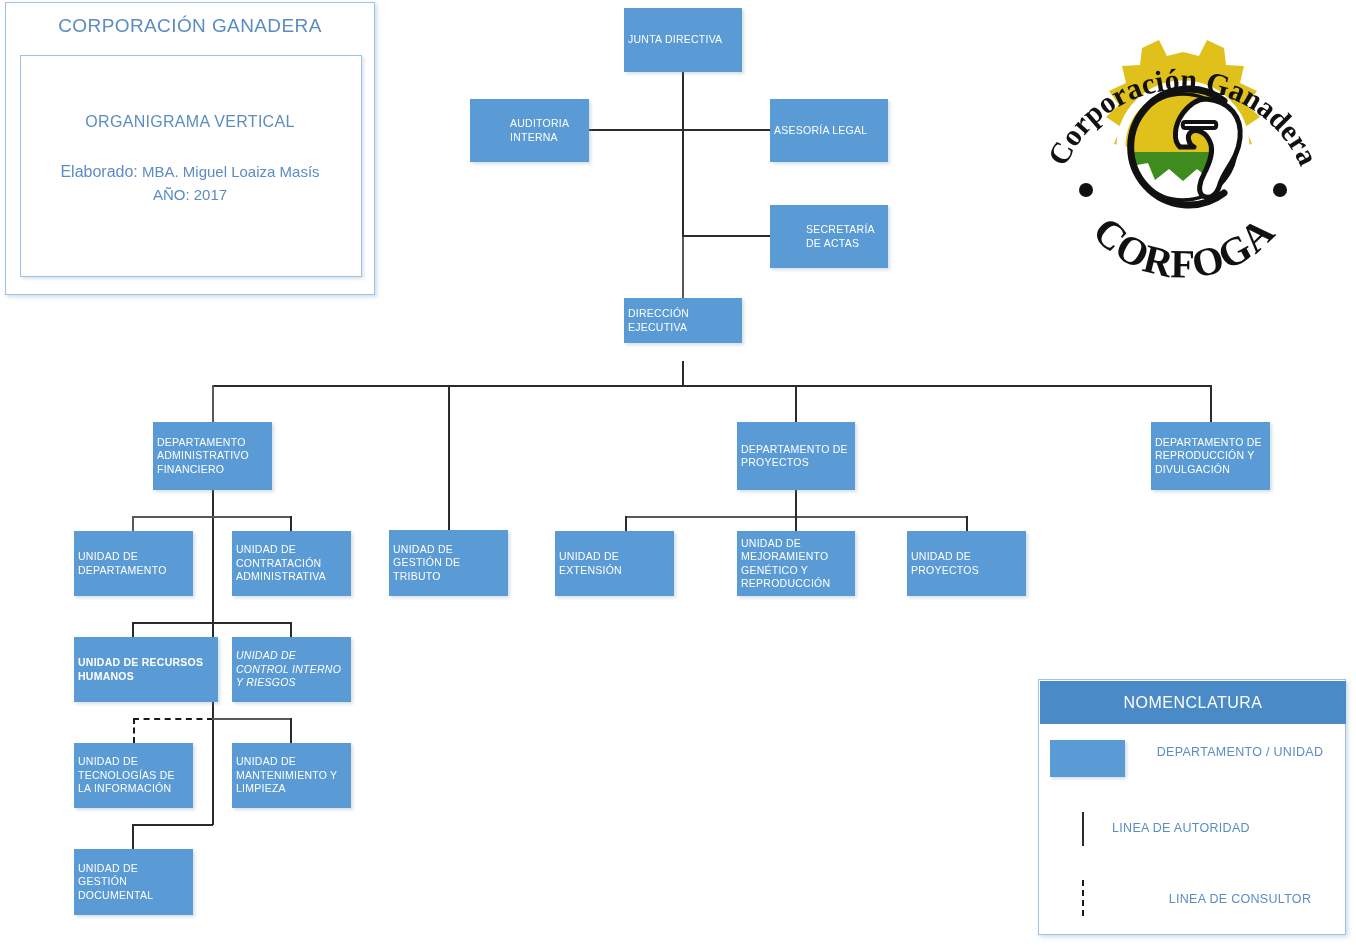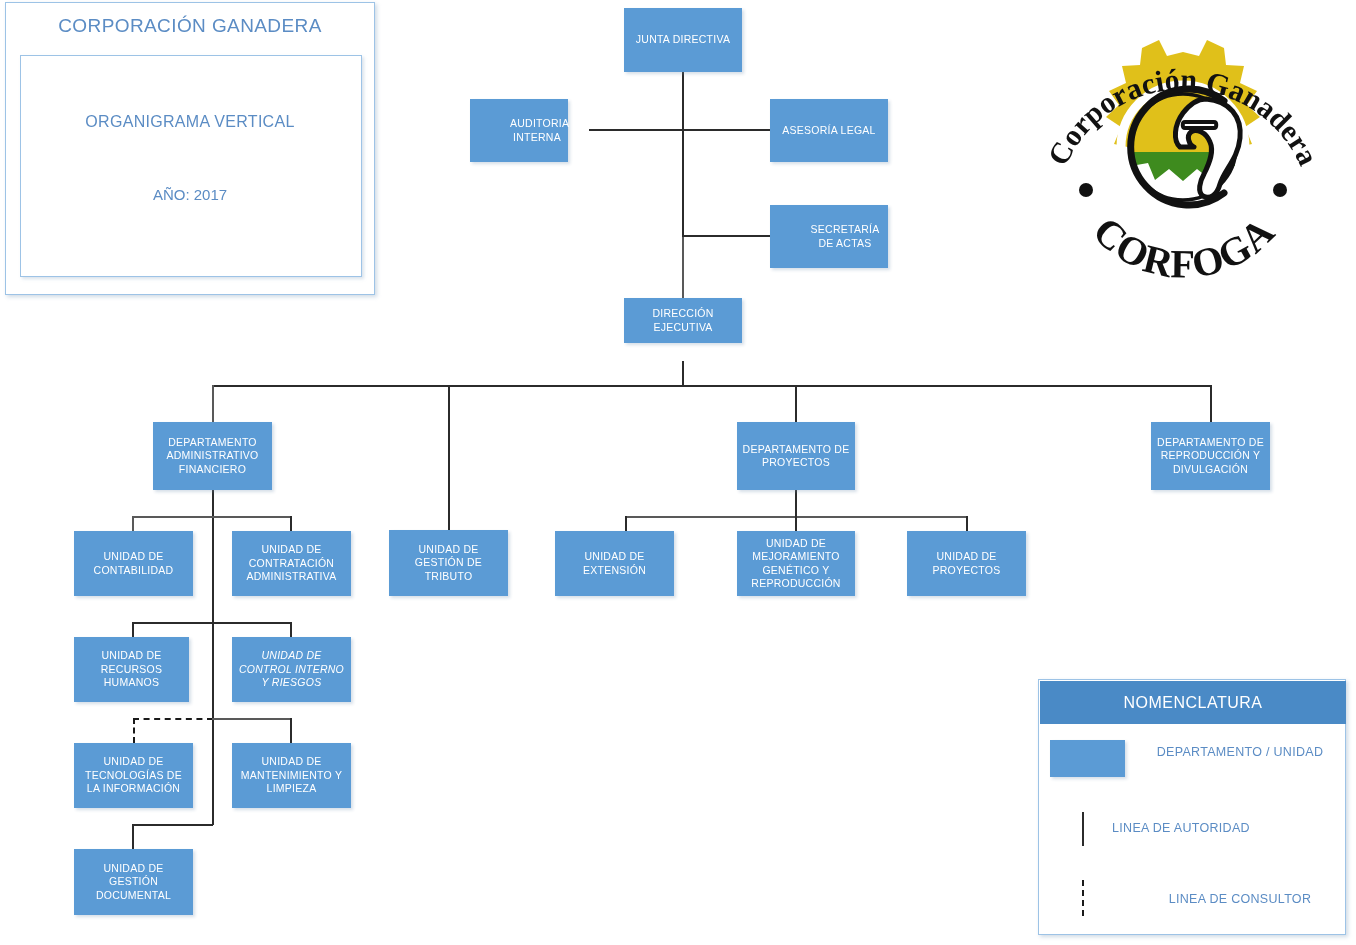--- a/index.html
+++ b/index.html
@@ -8,21 +8,21 @@
     width:1356px;height:945px;position:relative;overflow:hidden;
   }
   #canvas{position:absolute;left:0;top:0;width:1356px;height:945px;}
 
   
   .node{
     position:absolute;
     background:#5B9BD5;
     color:#ffffff;
     display:flex;align-items:center;justify-content:center;
-    text-align:center;
+    text-align:left;
     font-size:10.5px;
     line-height:13.5px;
     letter-spacing:.25px;
     box-shadow:2px 2px 3px rgba(120,150,180,.30);
     box-sizing:border-box;
     padding:2px 4px;
     z-index:5;
   }
   .node span{display:block;width:100%;}
 
@@ -86,20 +86,24 @@
 </style>
 </head>
 <body>
 
 <div id="canvas">
 
   <div class="card-outer" style="left:5px;top:2px;width:370px;height:293px;">
     <div class="title-main">CORPORACIÓN GANADERA</div>
     <div class="card-inner" style="left:14px;top:52px;width:342px;height:222px;"></div>
     <div class="subtitle t-org">ORGANIGRAMA VERTICAL</div>
+    <div class="subtitle t-elab">
+      <span class="strong">Elaborado:</span>
+      <span>MBA. Miguel Loaiza Masís</span>
+    </div>
     <div class="subtitle t-anio">AÑO: 2017</div>
   </div>
 
   <div id="logo">
     <svg viewBox="0 0 310 300" width="310" height="300">
       <defs>
         <path id="arcTop" d="M 32,178 A 128,128 0 0 1 278,178" fill="none"></path>
         <path id="arcBot" d="M 62,228 A 120,120 0 0 0 250,228" fill="none"></path>
         <clipPath id="clipTop">
             <rect x="0" y="0" width="310" height="148"></rect>
@@ -185,21 +189,21 @@
   <div class="ln vl" style="left:795px;top:490px;height:26px;"></div>
   <div class="ln hl grey" style="left:626px;top:516px;width:341px;"></div>
   <div class="ln vl" style="left:625px;top:516px;height:15px;"></div>
   <div class="ln vl" style="left:795px;top:516px;height:15px;"></div>
   <div class="ln vl" style="left:966px;top:516px;height:15px;"></div>
 
   <div class="node" style="left:624px;top:8px;width:118px;height:64px;">
     <span>JUNTA DIRECTIVA</span>
   </div>
 
-  <div class="node" style="left:470px;top:99px;width:98px;height:63px;padding-left:40px;">
+  <div class="node" style="left:470px;top:99px;width:119px;height:63px;padding-left:40px;">
     <span>AUDITORIA INTERNA</span>
   </div>
 
   <div class="node" style="left:770px;top:99px;width:118px;height:63px;">
     <span>ASESORÍA LEGAL</span>
   </div>
 
   <div class="node" style="left:770px;top:205px;width:118px;height:63px;padding-left:36px;">
     <span>SECRETARÍA DE ACTAS</span>
   </div>
@@ -218,28 +222,28 @@
 
   <div class="node" style="left:1151px;top:422px;width:119px;height:68px;">
     <span>DEPARTAMENTO DE REPRODUCCIÓN Y DIVULGACIÓN</span>
   </div>
 
   <div class="node" style="left:389px;top:530px;width:119px;height:66px;">
     <span>UNIDAD DE GESTIÓN DE TRIBUTO</span>
   </div>
 
   <div class="node" style="left:74px;top:531px;width:119px;height:65px;">
-    <span>UNIDAD DE CONTABILIDAD</span>
+    <span>UNIDAD DE DEPARTAMENTO</span>
   </div>
 
   <div class="node" style="left:232px;top:531px;width:119px;height:65px;">
     <span>UNIDAD DE CONTRATACIÓN ADMINISTRATIVA</span>
   </div>
 
-  <div class="node" style="left:74px;top:637px;width:115px;height:65px;">
+  <div class="node" style="left:74px;top:637px;width:144px;height:65px;font-weight:bold;">
     <span>UNIDAD DE RECURSOS HUMANOS</span>
   </div>
 
   <div class="node" style="left:232px;top:637px;width:119px;height:65px;font-style:italic;">
     <span>UNIDAD DE CONTROL INTERNO Y RIESGOS</span>
   </div>
 
   <div class="node" style="left:74px;top:743px;width:119px;height:65px;">
     <span>UNIDAD DE TECNOLOGÍAS DE LA INFORMACIÓN</span>
   </div>

